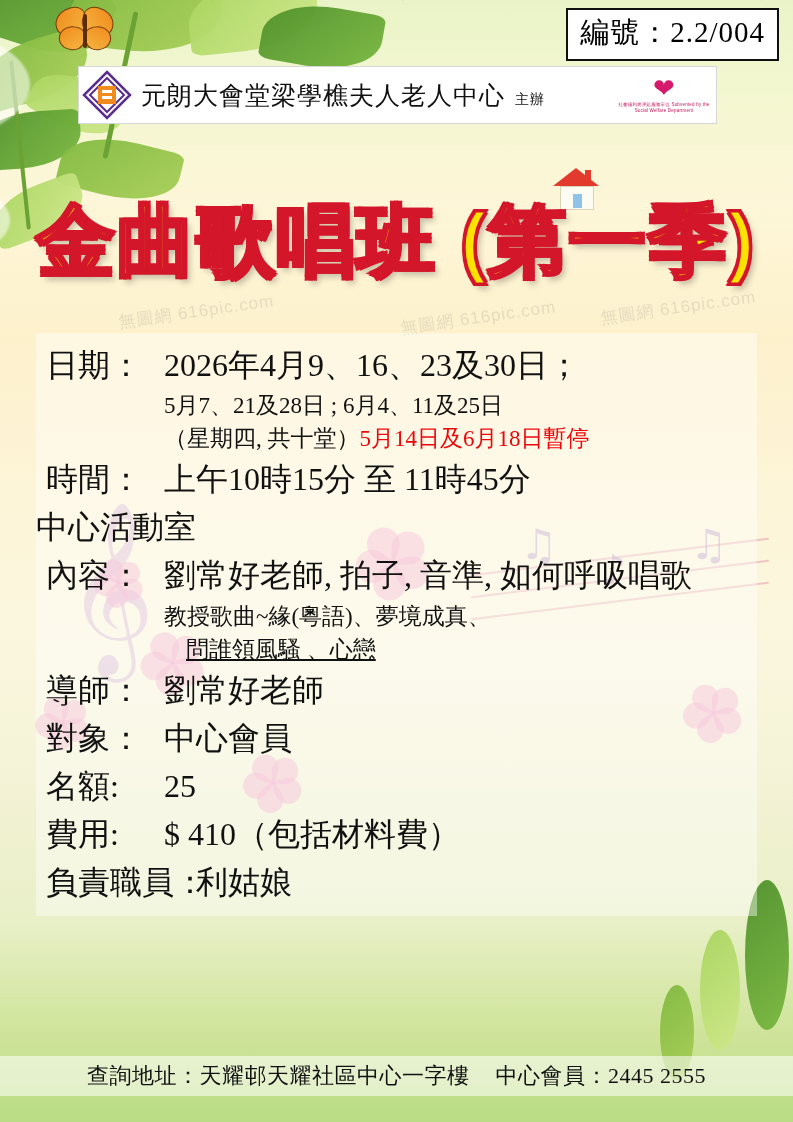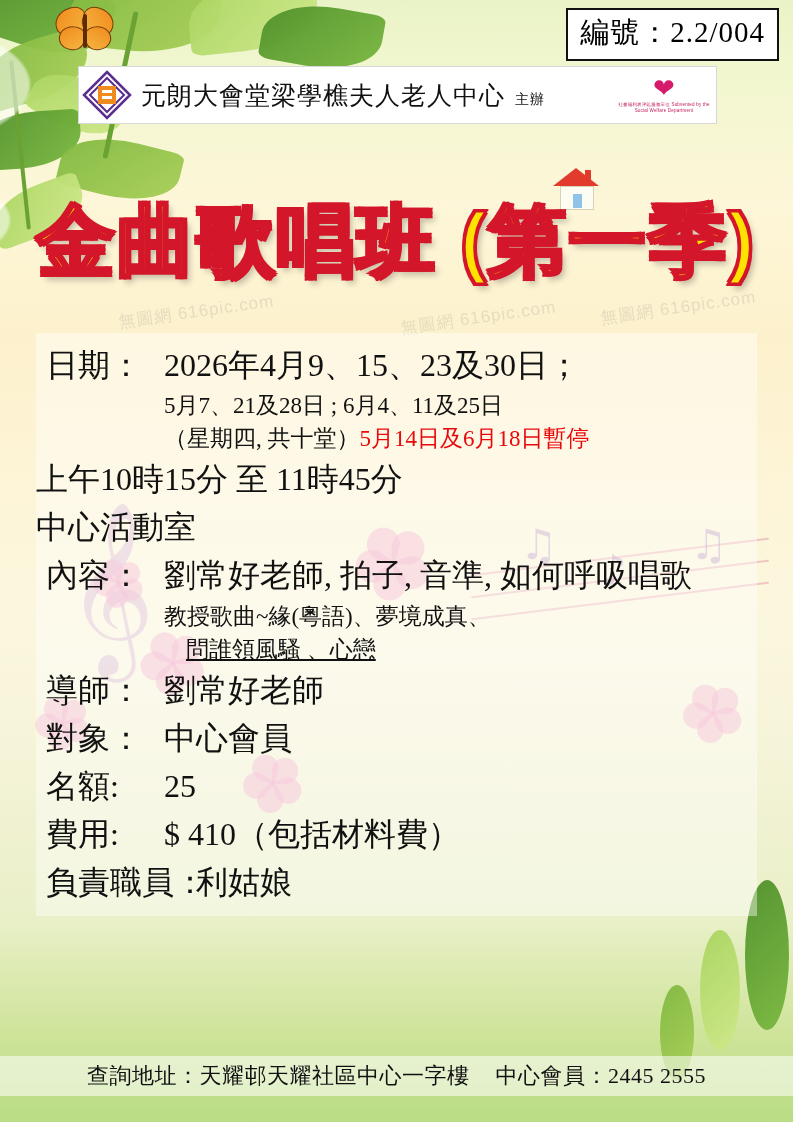--- a/index.html
+++ b/index.html
@@ -438,28 +438,29 @@
     <div class="body"></div>
     <div class="door"></div>
   </div>
 
   <div class="title">金曲歌唱班 (第一季)</div>
 
   <div class="panel">
 
     <div class="row">
       <div class="label">日期：</div>
-      <div class="value">2026年4月9、15、23及30日；</div>
+      <div class="value">2026年4月9、16、23及30日；</div>
     </div>
     <div class="sub-line">5月7、21及28日 ; 6月4、11及25日</div>
     <div class="sub-line">
       <span>（星期四, 共十堂）</span><span class="red">5月14日及6月18日暫停</span>
     </div>
 
     <div class="row">
+      <div class="label">時間：</div>
       <div class="value">上午10時15分 至 11時45分</div>
     </div>
 
     <div class="row">
       <div class="value">中心活動室</div>
     </div>
 
     <div class="row">
       <div class="label">內容：</div>
       <div class="value">劉常好老師, 拍子, 音準, 如何呼吸唱歌</div>

